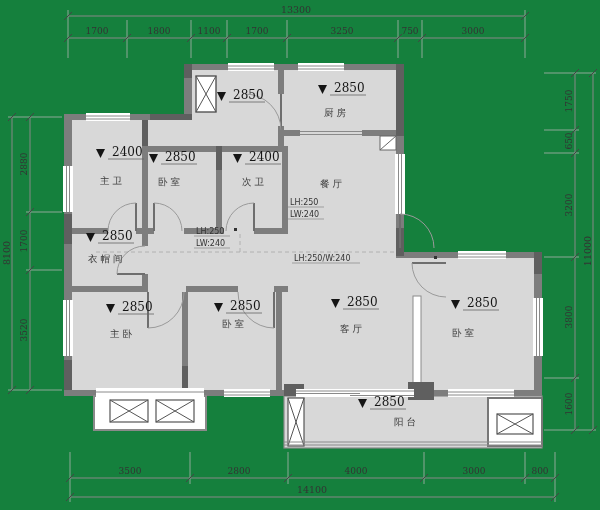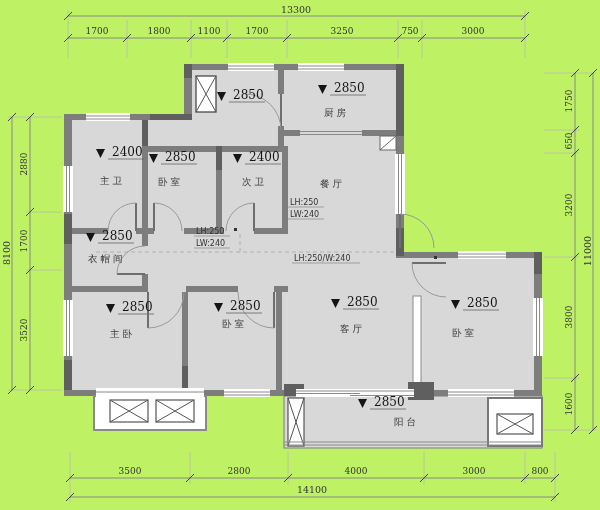--- a/index.html
+++ b/index.html
@@ -1,16 +1,16 @@
 <!DOCTYPE html>
 <html><head>
 <meta charset="utf-8">
 <style>
   html,body{margin:0;padding:0;background:#ffffff;}
-  .canvas{position:relative;width:600px;height:510px;background:#bef264;overflow:hidden;
+  .canvas{position:relative;width:600px;height:510px;background:#15803d;overflow:hidden;
           font-family:"DejaVu Serif", serif;}
   svg{position:absolute;left:0;top:0;}
   text.dim{font:9px "DejaVu Serif", serif; fill:#333;}
   text.ovr{font:9.5px "DejaVu Serif", serif; fill:#333;}
   text.elev{font:12px "DejaVu Serif", serif; fill:#151515;}
   text.room{font:9.5px "DejaVu Sans", sans-serif; fill:#3a3a3a; letter-spacing:3px;}
   text.ann{font:8px "DejaVu Sans", sans-serif; fill:#333;}
 </style>
 </head>
 <body>

